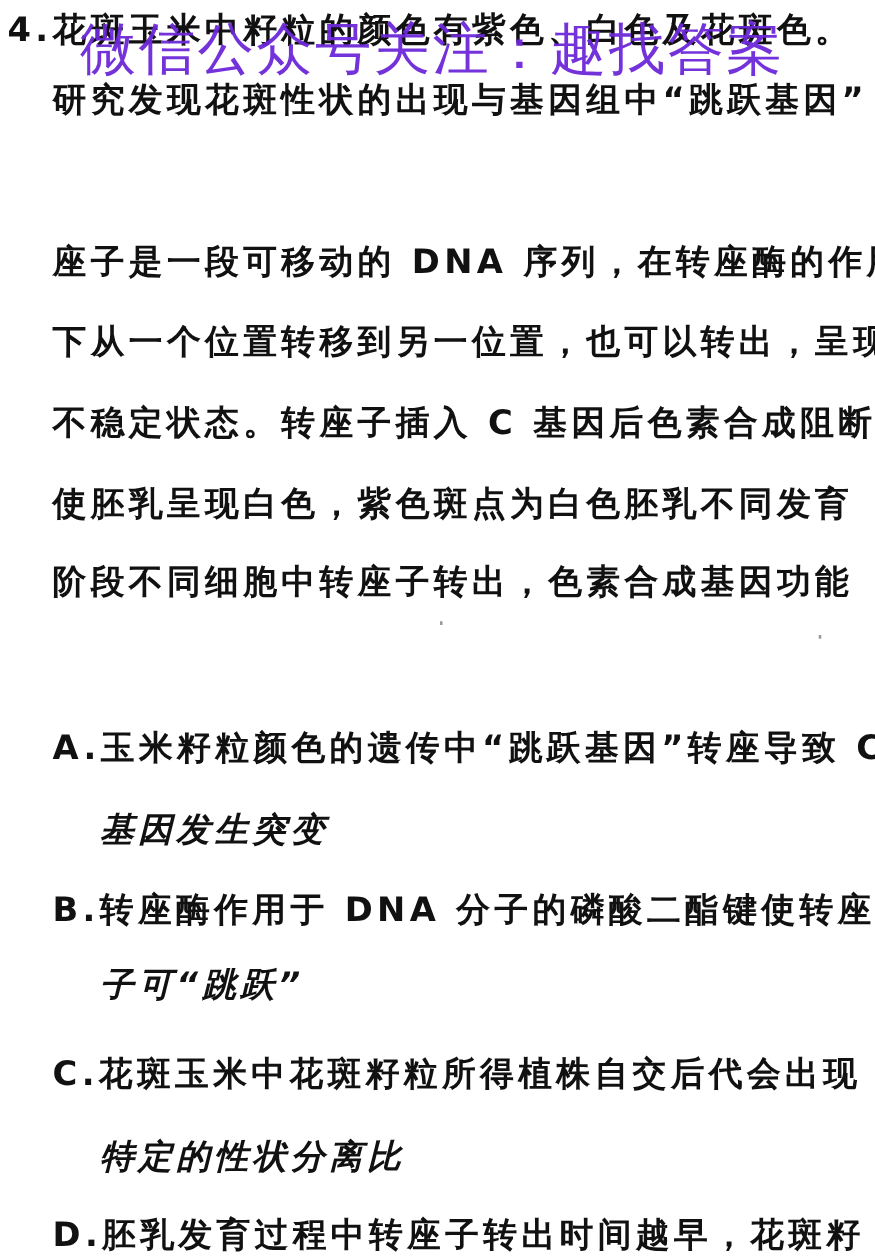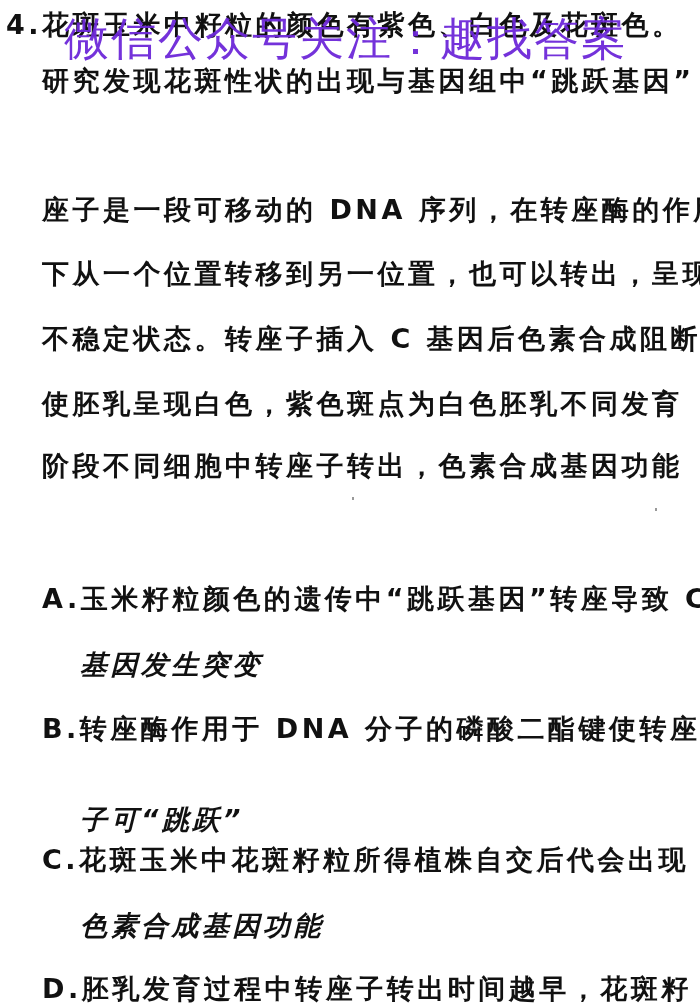--- a/index.html
+++ b/index.html
@@ -79,26 +79,26 @@
   <div class="line" style="top:451px;font-family:Liberation Mono, monospace;">阶段不同细胞中转座子转出，色素合成基因功能</div>
 
   <div class="line opt" style="top:582px;">
     <span>A.</span><span>玉米籽粒颜色的遗传中“跳跃基因”转座导致 C</span>
   </div>
   <div class="line indent" style="top:648px;">基因发生突变</div>
 
   <div class="line opt" style="top:712px;">
     <span>B.</span><span>转座酶作用于 DNA 分子的磷酸二酯键使转座</span>
   </div>
-  <div class="line indent" style="top:803px;">子可“跳跃”</div>
+  <div class="line indent" style="top:772px;">子可“跳跃”</div>
 
   <div class="line opt" style="top:843px;">
     <span>C.</span><span>花斑玉米中花斑籽粒所得植株自交后代会出现</span>
   </div>
-  <div class="line indent" style="top:909px;">色素合成基因功能</div>
+  <div class="line indent" style="top:909px;">特定的性状分离比</div>
 
   <div class="line opt" style="top:972px;">
     <span>D.</span><span>胚乳发育过程中转座子转出时间越早，花斑籽</span>
   </div>
 
   <div class="speck" style="left:352px;top:497px;"></div>
   <div class="speck" style="left:655px;top:508px;"></div>
 </div>
 
 </body></html>

